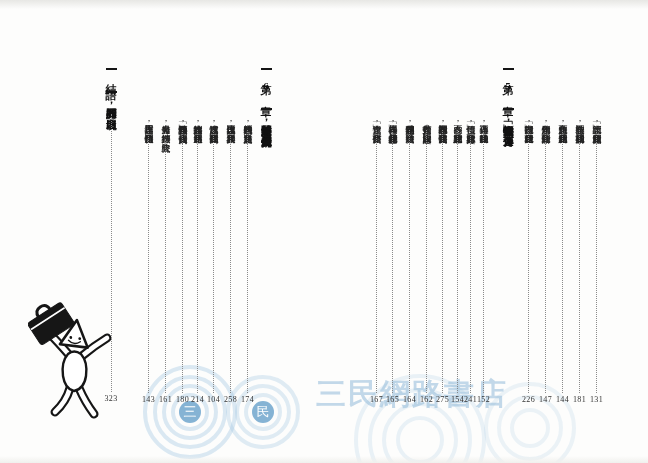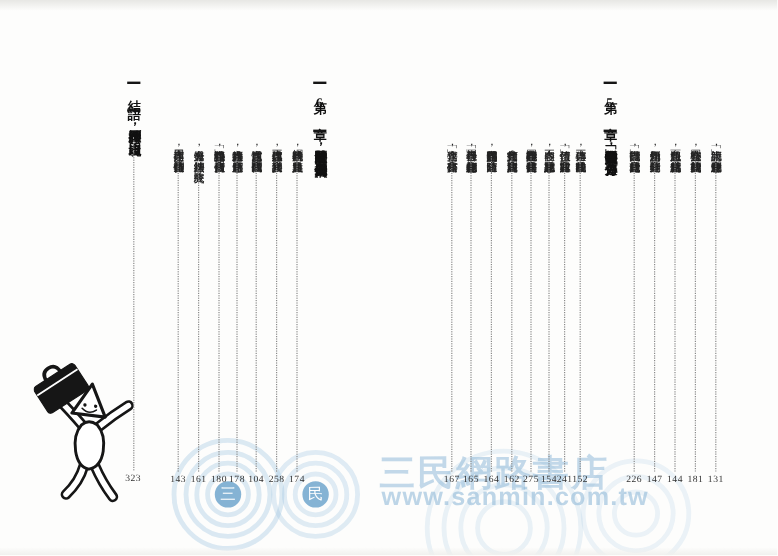--- a/index.html
+++ b/index.html
@@ -66,21 +66,20 @@
           <circle cx="420" cy="100" r="64"></circle>
       </g>
       <g opacity="0.18">
         <circle cx="530" cy="88" r="18"></circle>
           <circle cx="530" cy="88" r="31"></circle>
         <circle cx="530" cy="88" r="44"></circle>
       </g>
     </g>
   </svg>
   <div class="wm wm-name">三民網路書店</div>
-  <div class="wm wm-url">www.sanmin.com.tw</div>
   <div class="wm-badge" style="left:179px;top:401px">三</div>
   <div class="wm-badge" style="left:252px;top:401px">民</div>
 
   <svg class="mascot" viewBox="0 0 92 124">
     <g>
       <g stroke="#161616" stroke-width="9" stroke-linecap="round" fill="none">
         <path d="M20 36 Q30 46 42 60"></path>
           <path d="M79 42 Q66 50 54 60"></path>
         <path d="M42 92 Q38 106 27 116"></path>
           <path d="M51 92 Q57 106 66 118"></path>
@@ -198,21 +197,21 @@
     <span class="pnum">258</span>
   </div>
   <div class="col" style="left:205px">
     <span class="vtext">當高速成習慣，「高價值成果」不間斷</span>
     <span class="leader"></span>
     <span class="pnum">104</span>
   </div>
   <div class="col" style="left:189px">
     <span class="vtext">大腦維持高轉速，創意靈感不短路</span>
     <span class="leader"></span>
-    <span class="pnum">178</span>
+    <span class="pnum">214</span>
   </div>
   <div class="col" style="left:174px">
     <span class="vtext">懂得「知識勞動」秘訣，價值提高六十四倍</span>
     <span class="leader"></span>
     <span class="pnum">180</span>
   </div>
   <div class="col" style="left:157px">
     <span class="vtext">光有爆發力，卻無法持續，終究失敗</span>
     <span class="leader"></span>
     <span class="pnum">161</span>

